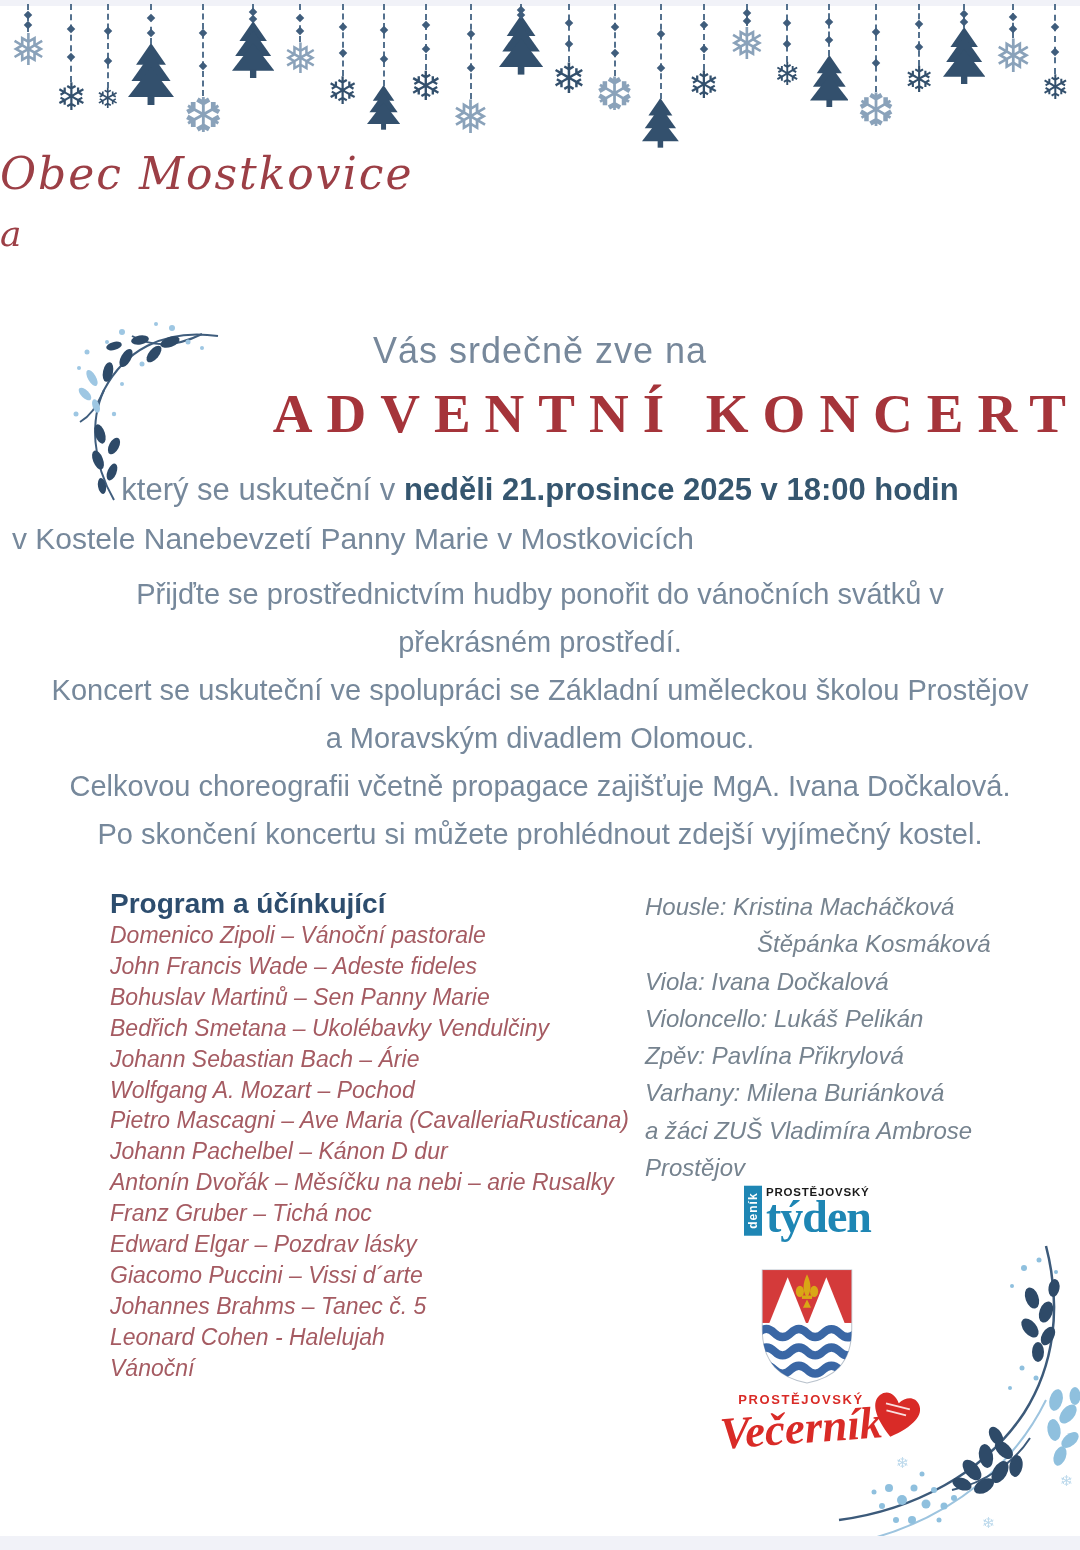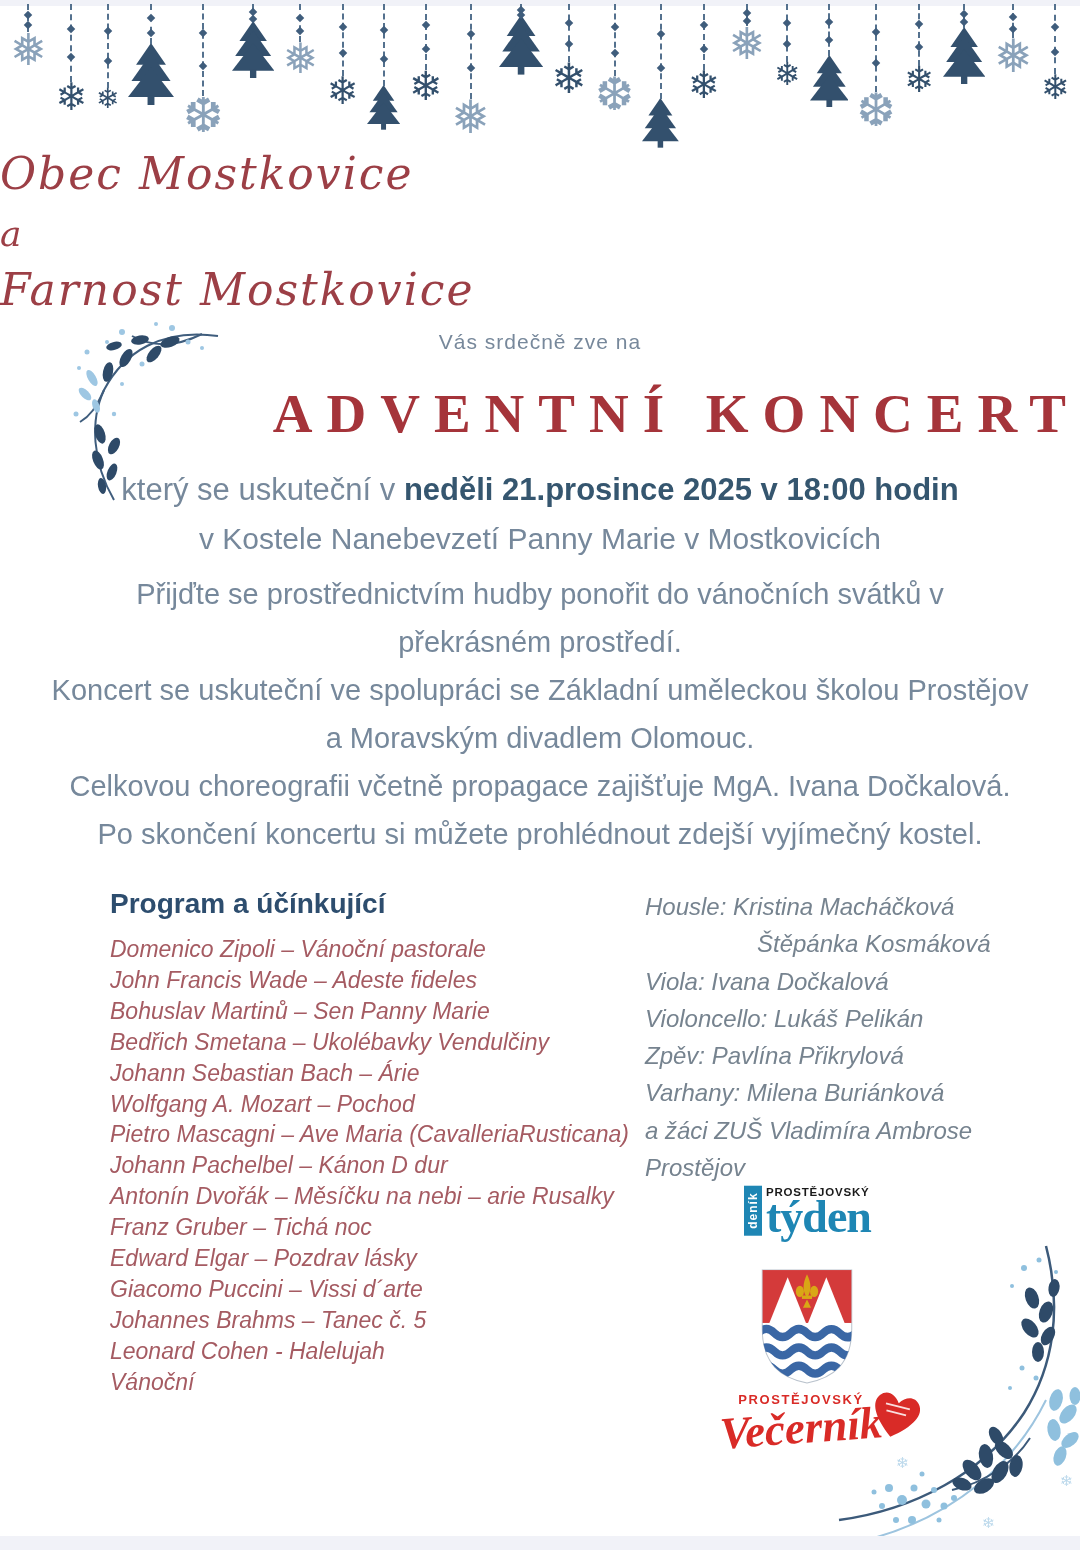--- a/index.html
+++ b/index.html
@@ -29,36 +29,36 @@
   .ornament.flake-light .glyph{color:var(--steel);}
   .tree-svg{display:none;width:calc(var(--size) * .92);height:auto;color:var(--navy);margin-top:-1px;}
   .ornament.tree .tree-svg{display:block;}
 
   
   .org-block{position:absolute;top:148px;left:0;right:0;text-align:left;color:var(--script-red);
     font-family:"DejaVu Serif",serif;font-style:italic;}
   .org-line1,.org-line2{font-size:44px;letter-spacing:2px;}
   .org-conj{font-size:36px;margin:14px 0 10px;}
 
-  .invitation{position:absolute;top:330px;left:0;right:0;text-align:center;font-size:21px;color:#77889b;letter-spacing:1px;}
+  .invitation{position:absolute;top:330px;left:0;right:0;text-align:center;font-size:36px;color:#77889b;letter-spacing:1px;}
   .event-title{position:absolute;top:382px;left:0;right:0;text-align:right;
     font-family:"Liberation Serif",serif;font-weight:700;font-size:55px;letter-spacing:14px;color:var(--accent-red);}
 
   .branch-tl{position:absolute;left:52px;top:312px;width:172px;height:192px;}
   .branch-br{position:absolute;right:-6px;bottom:4px;width:252px;height:318px;}
 
   
   .date-line{position:absolute;top:472px;left:0;right:0;text-align:center;font-size:31px;color:var(--text);}
   .date-line b{color:var(--text-dark);font-weight:700;}
-  .venue-line{position:absolute;top:522px;left:0;right:0;text-align:center;font-size:30px;color:var(--text);}
+  .venue-line{position:absolute;top:522px;left:0;right:0;text-align:left;font-size:30px;color:var(--text);padding-left:12px;}
   .intro{position:absolute;top:570px;left:40px;right:40px;text-align:center;font-size:29px;line-height:48px;color:var(--text);}
 
   
   .program-col{position:absolute;left:110px;top:888px;width:530px;}
-  .program-heading{font-size:28px;font-weight:700;color:var(--heading-blue);margin-bottom:14px;}
+  .program-heading{font-size:28px;font-weight:700;color:var(--heading-blue);margin-bottom:0;}
   .program-line{font-size:23px;font-style:italic;color:var(--program-red);line-height:30.9px;}
 
   .quartet-col{position:absolute;left:645px;top:888px;width:430px;}
   .quartet-heading{font-size:28px;font-weight:700;color:var(--heading-red);margin-bottom:12px;}
   .quartet-line{font-size:24px;font-style:italic;color:#76838f;line-height:37.3px;}
   .quartet-line.indent{padding-left:112px;}
 
   
   .tyden-logo{position:absolute;left:744px;top:1186px;display:flex;align-items:stretch;}
   .denik-box{background:var(--tyden-blue);color:#fff;writing-mode:vertical-rl;transform:rotate(180deg);
@@ -259,21 +259,20 @@
       <div class="ornament flake" style="--drop: 70px; --size: 34px;">
         <span class="string"></span>
         <span class="glyph">❄</span>
 
       </div>
     </div>
 
   <div class="org-block">
     <div class="org-line1">Obec Mostkovice</div>
     <div class="org-conj">a</div>
-    <div class="org-line2">Farnost Mostkovice</div>
   </div>
 
   <div class="invitation">Vás srdečně zve na</div>
 
   <svg class="branch-tl" viewBox="0 0 172 192">
     <g stroke="#3f5d7d" stroke-width="2" fill="none">
       <path d="M166,24 C110,16 72,40 52,78 C38,108 40,150 62,188"></path>
       <path d="M150,22 C122,36 98,34 80,24"></path>
       <path d="M52,78 C44,96 38,104 28,110"></path>
     </g>

